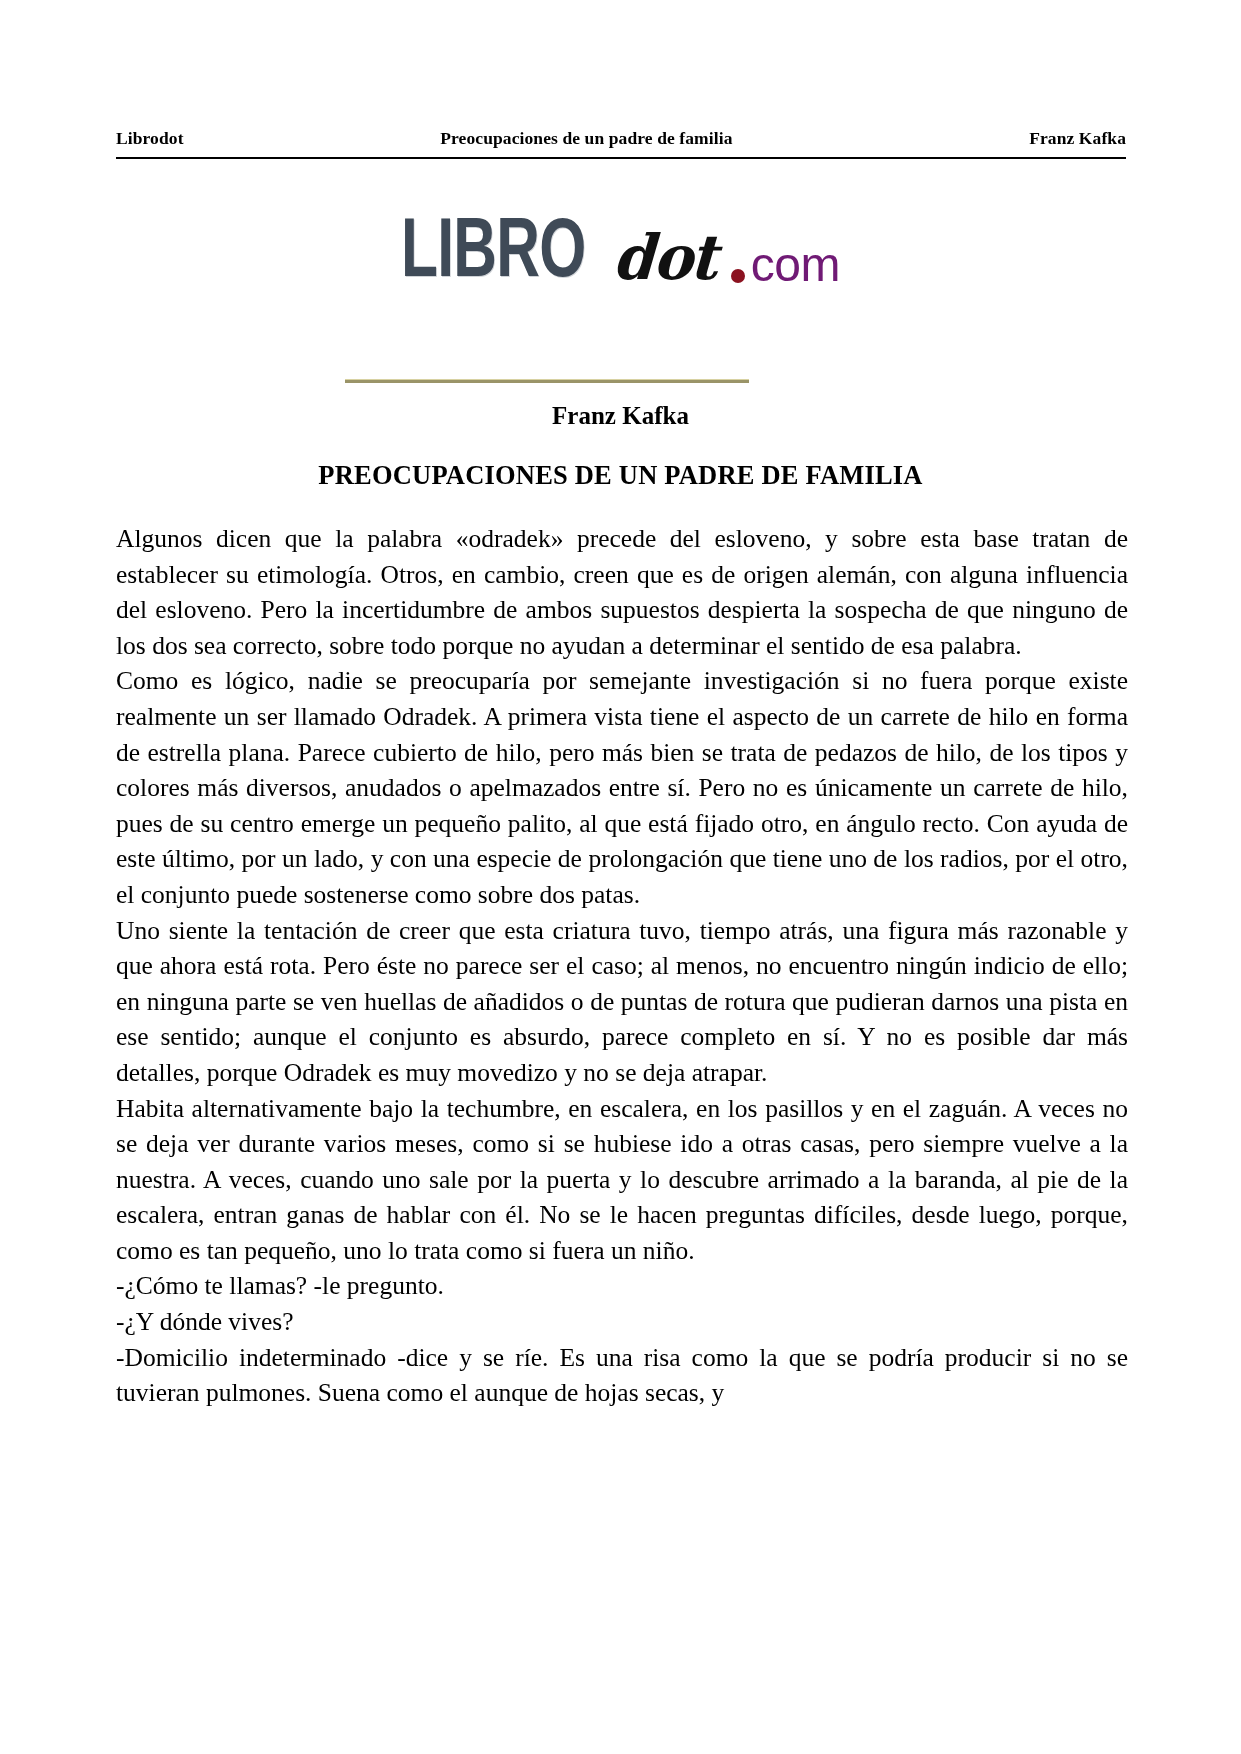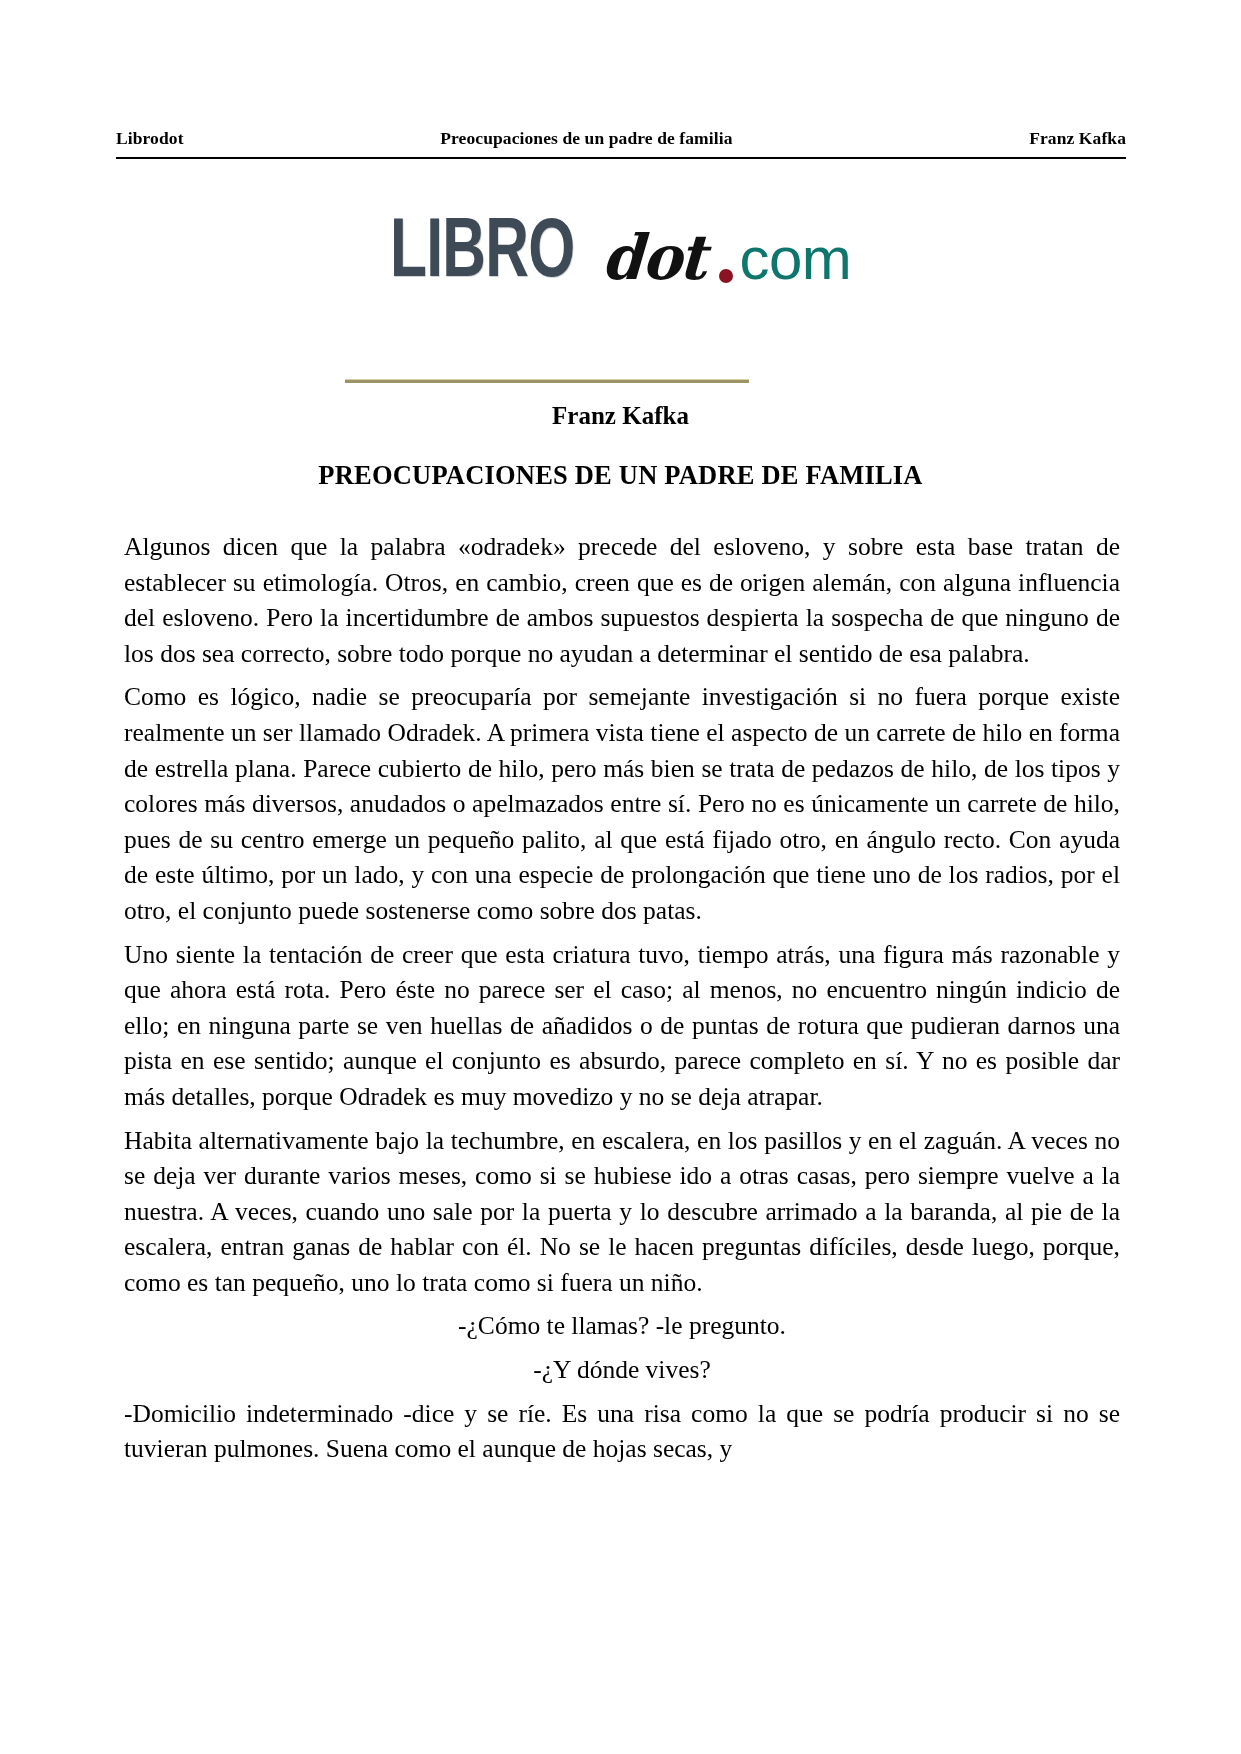--- a/index.html
+++ b/index.html
@@ -90,22 +90,22 @@
     vertical-align: bottom;
     width: 14px;
     height: 14px;
     border-radius: 50%;
     background: #8b1220;
     margin: 0 6px 6px 8px;
   }
   .logo-com {
     font-family: "Liberation Sans", sans-serif;
     font-weight: normal;
-    font-size: 60px;
-    color: #0f766e;
+    font-size: 48px;
+    color: #701a75;
     display: inline-block;
     vertical-align: bottom;
     letter-spacing: -0.5px;
   }
   .logo-rule {
     position: absolute;
     left: 345px;
     top: 379px;
     width: 404px;
     height: 3px;
@@ -139,24 +139,24 @@
     position: absolute;
     left: 116px;
     top: 521px;
     width: 1012px;
     font-size: 25.5px;
     line-height: 35.6px;
     text-align: justify;
     text-justify: inter-word;
   }
   .body-text p {
-    margin: 8px;
+    margin: 0;
   }
   .body-text p.nojust {
-    text-align: center;
+    text-align: left;
   }
 </style>
 </head>
 <body>
 
 <div class="page">
 
   <div class="running-header">
     <span class="hdr-left">Librodot</span>
     <span class="hdr-center">Preocupaciones de un padre de familia</span>

